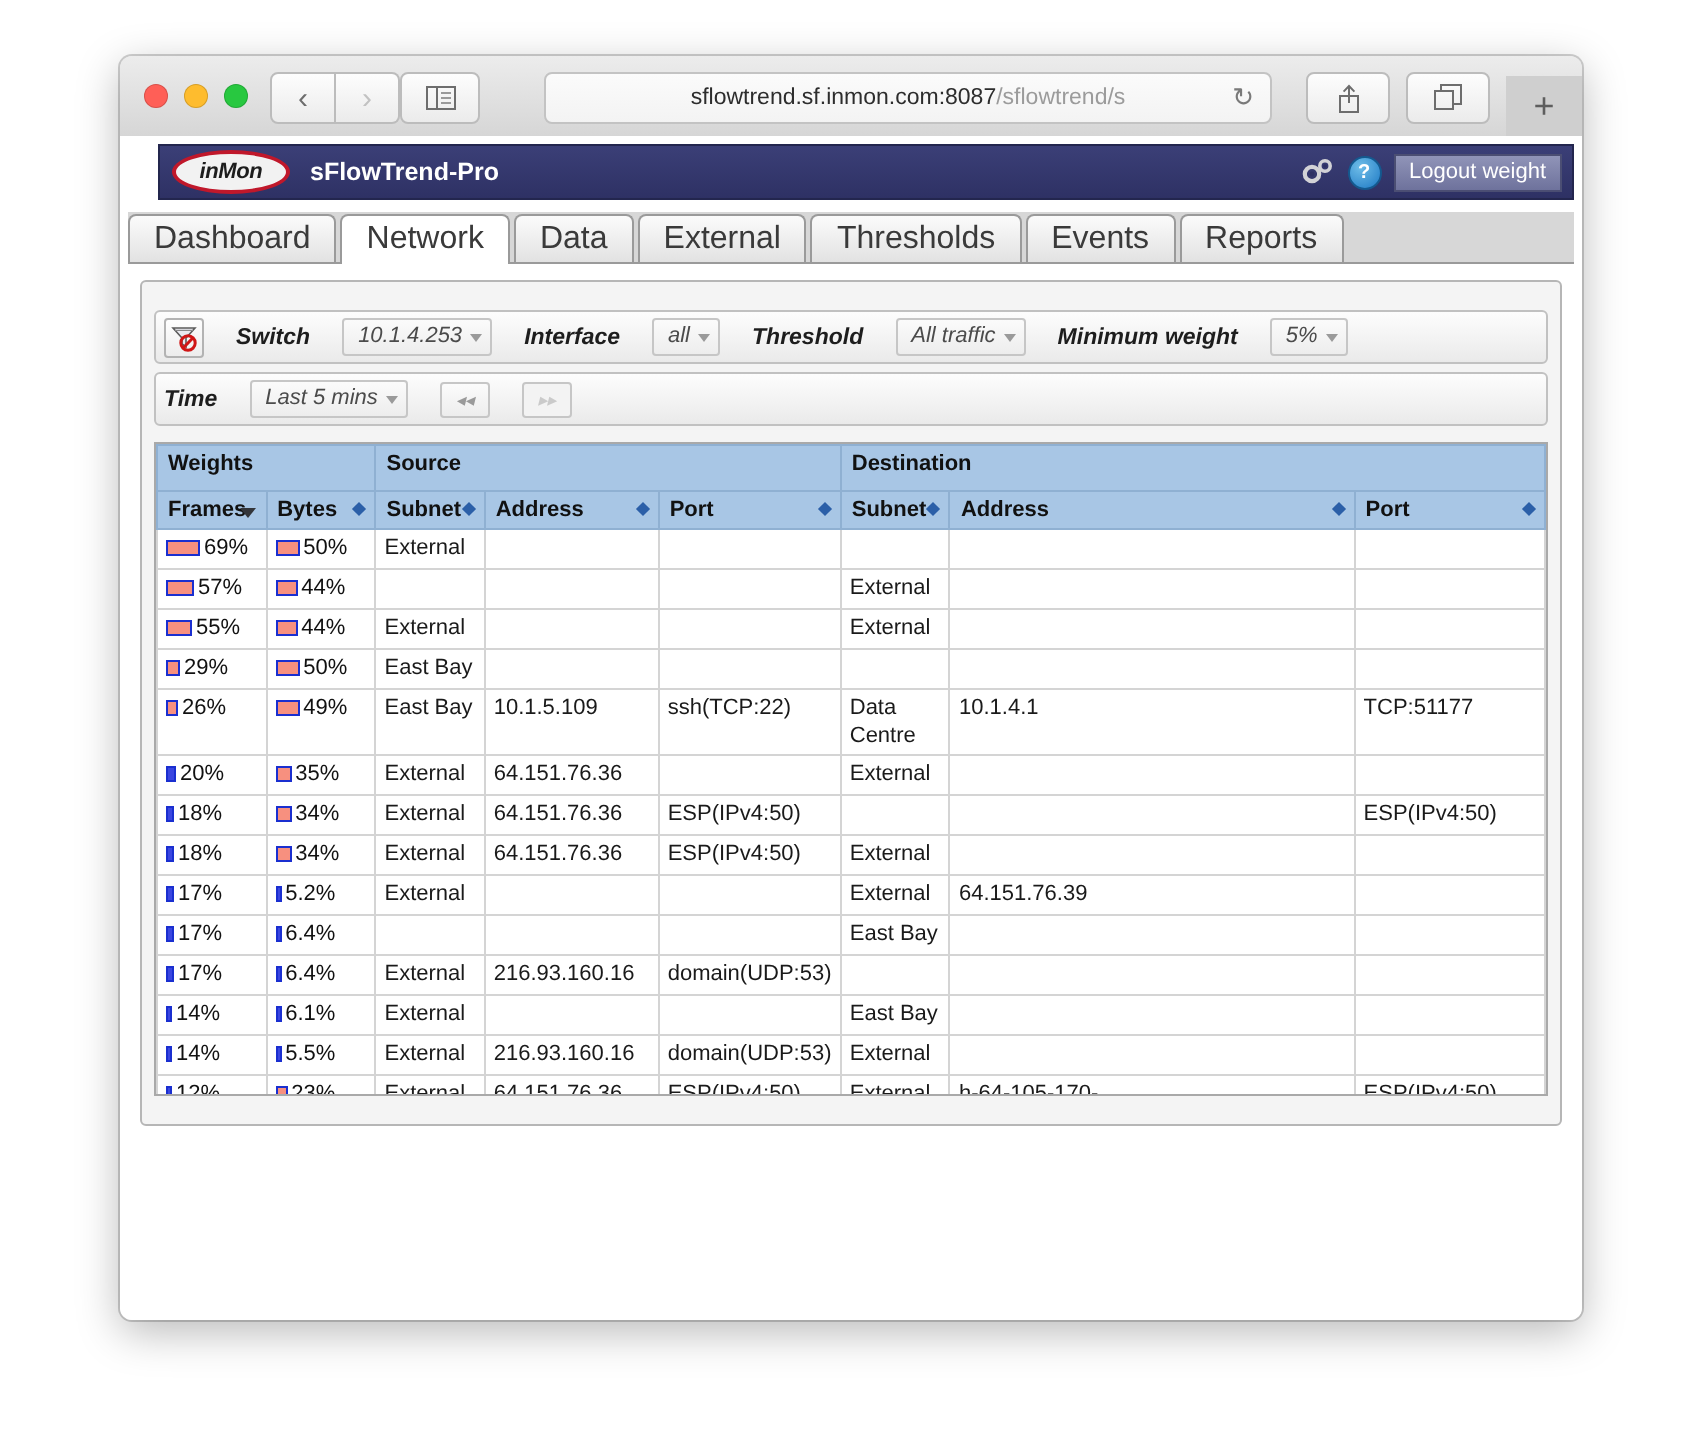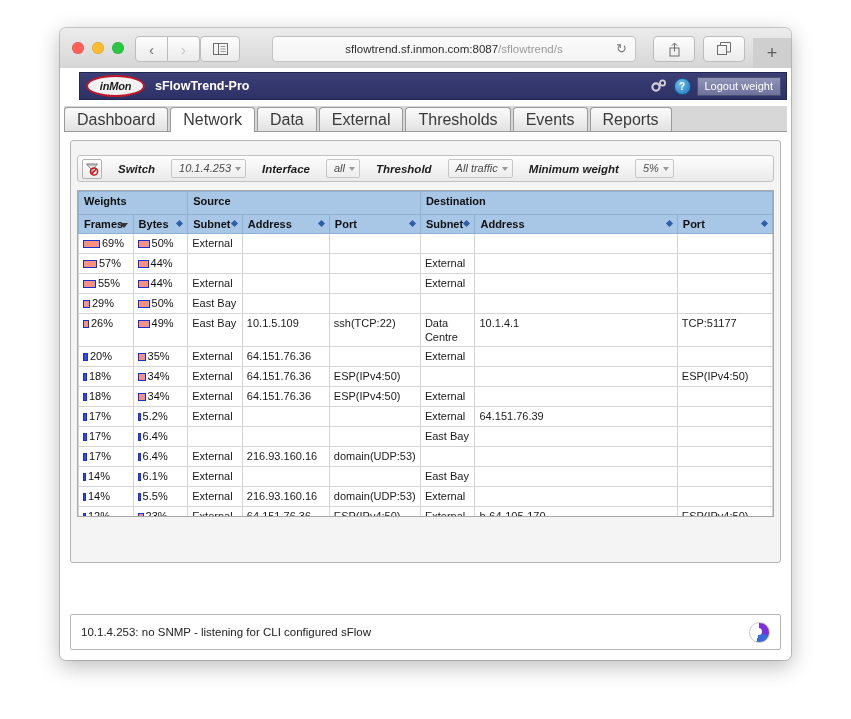--- a/index.html
+++ b/index.html
@@ -409,20 +409,29 @@
             <span>All traffic</span>
             <span class="caret"></span>
           </span>
           <span class="flabel">Minimum weight</span>
           <span class="fselect">
             <span>5%</span>
             <span class="caret"></span>
           </span>
         </div>
 
+        <div class="filterbar second">
+          <span class="flabel">Time</span>
+          <span class="fselect">
+            <span>Last 5 mins</span>
+            <span class="caret"></span>
+          </span>
+          <span class="navsm">◂◂</span>
+          <span class="navsm dis">▸▸</span>
+        </div>
 
         <div class="tablewrap">
           <table class="rc">
             <colgroup>
               <col style="width:54px">
                 <col style="width:54px">
               <col style="width:54px">
                 <col style="width:86px">
                 <col style="width:90px">
               <col style="width:54px">
@@ -602,20 +611,16 @@
                   <td>External</td>
                   <td>h-64-105-170-66.snva.ca.megapath.net(64.105.170.66)</td>
                   <td>ESP(IPv4:50)</td>
                 </tr>
               </tbody>
           </table>
         </div>
 
       </div>
 
-      <div class="statusbar">
-        <span class="statustext">10.1.4.253: no SNMP - listening for CLI configured sFlow</span>
-        <span class="spinner"></span>
-      </div>
 
     </div>
   </div>
 </div>
 
 </body></html>

